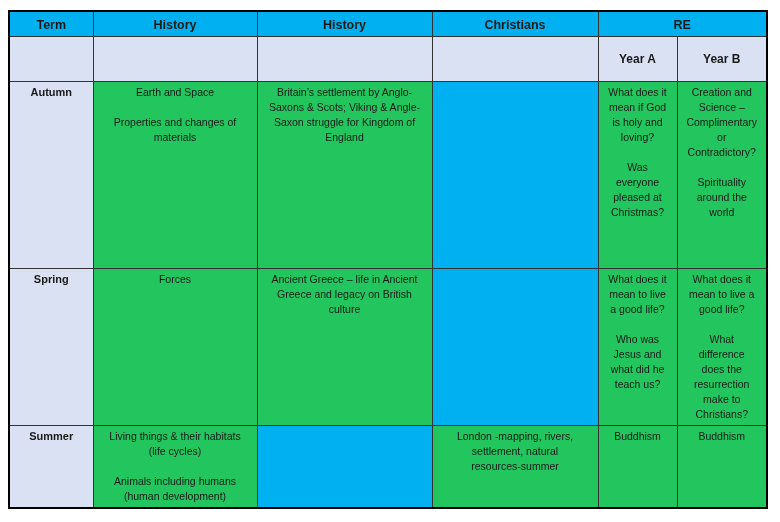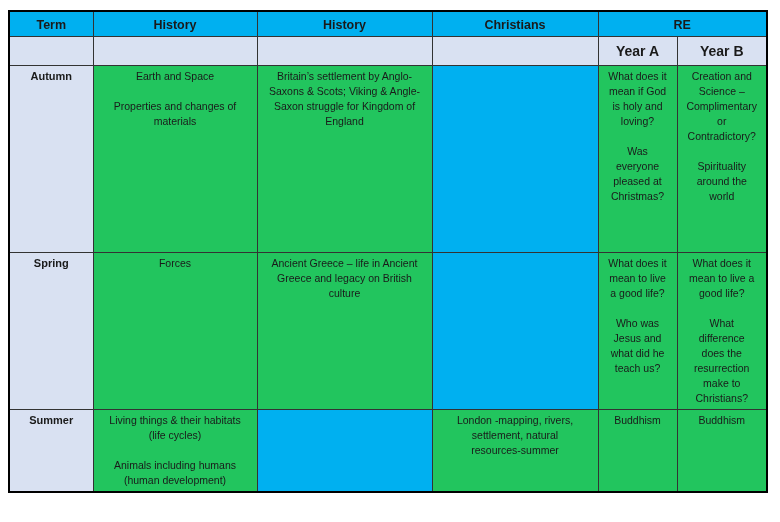--- a/index.html
+++ b/index.html
@@ -39,22 +39,22 @@
     font-weight: bold;
     font-size: 12.5px;
     padding-top: 6px;
     white-space: normal;
   }
   tr.r-head { height: 22px; }
   tr.r-sub  { height: 18px; }
   tr.r-sub td {
     background: #D9E1F2;
     font-weight: bold;
-    font-size: 14px;
-    padding: 7px 2px;
+    font-size: 12px;
+    padding: 15px 2px;
     line-height: 14px;
     white-space: normal;
   }
   tr.r-autumn { height: 187px; }
   tr.r-spring { height: 144px; }
   tr.r-summer { height: 77px; }
   td.body { background: #22c55e; }
   td.term {
     background: #D9E1F2;
     font-weight: bold;

